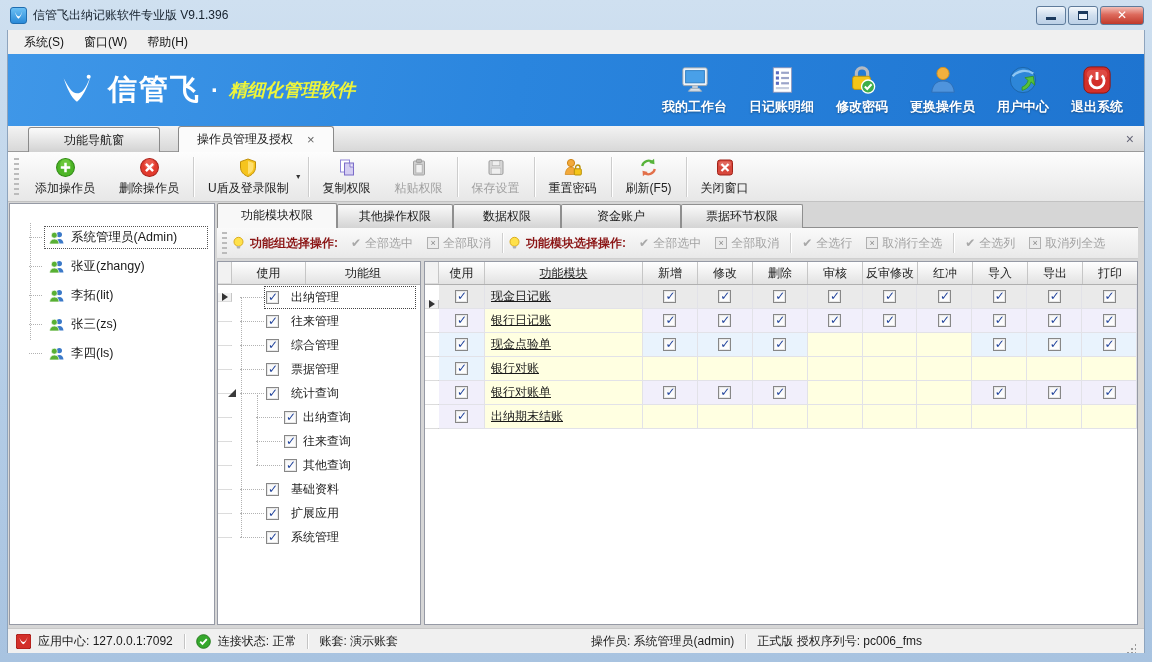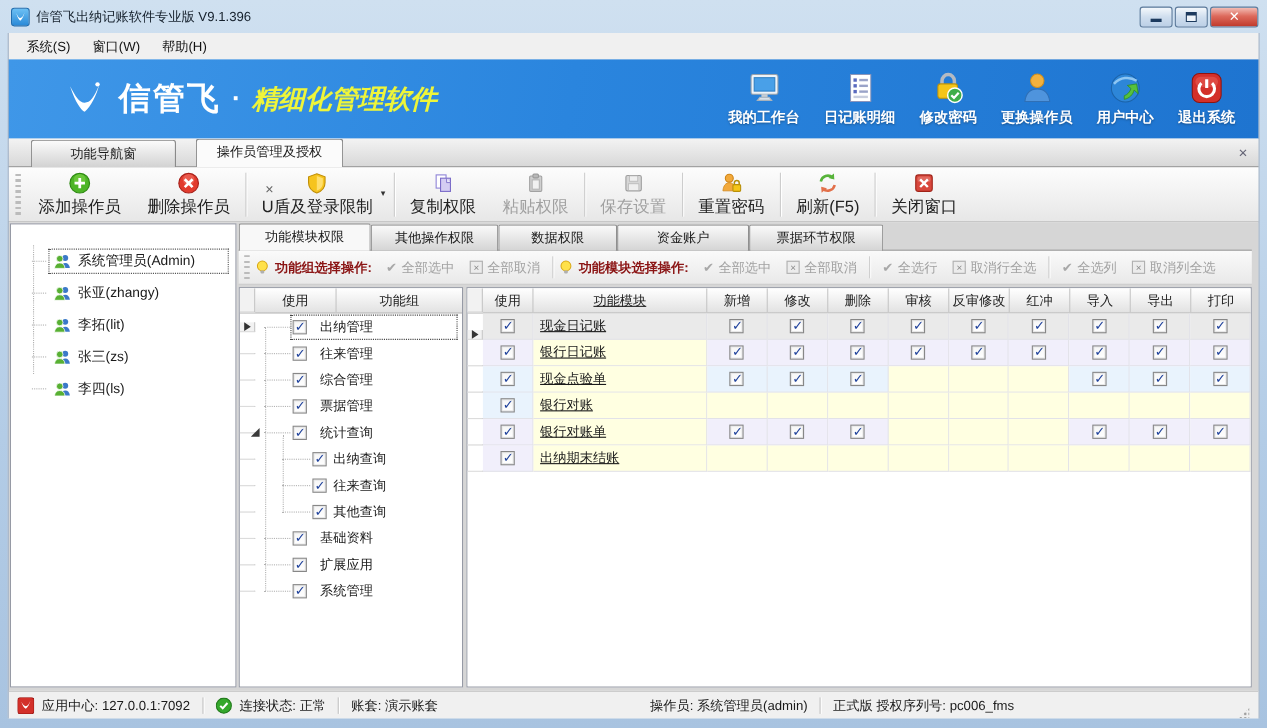--- a/index.html
+++ b/index.html
@@ -22,39 +22,39 @@
 
   
   .menubar { height:24px; background:#f0f0f0; display:flex; align-items:center; padding-left:6px; }
   .menu-item { padding:3px 10px; color:#111; }
 
   
   .banner { height:72px; background:linear-gradient(100deg,#3f97e8,#2a85de 45%,#1e74d0); display:flex; align-items:center; padding:0 10px 0 48px; }
   .brand { display:flex; align-items:center; gap:10px; }
   .brand-name { font-size:29px; font-weight:bold; color:#fff; letter-spacing:2px; }
   .brand-dot { font-size:24px; color:#fff; font-weight:bold; }
-  .brand-tagline { font-size:24px; font-weight:bold; font-style:italic; color:#eef53a; }
+  .brand-tagline { font-size:18px; font-weight:bold; font-style:italic; color:#eef53a; }
   .banner-actions { margin-left:auto; display:flex; align-items:center; }
   .baction { display:flex; flex-direction:column; align-items:center; gap:3px; padding:4px 11px; cursor:pointer; }
   .baction .lbl { color:#fff; font-weight:bold; font-size:13px; text-shadow:0 1px 2px rgba(0,0,0,.35); white-space:nowrap; }
 
   
   .tabstrip { height:26px; background:linear-gradient(#f3f3f3,#d8d8d8); display:flex; align-items:flex-end; padding-left:20px; border-bottom:1px solid #9a9a9a; position:relative; }
   .dtab { height:25px; line-height:24px; text-align:center; border:1px solid #8a8a8a; border-bottom:none; border-radius:3px 3px 0 0; background:linear-gradient(#fbfbfb,#d2d2d2); padding:0 18px; position:relative; top:1px; }
   .dtab.first { width:132px; padding:0; margin-right:18px; }
-  .dtab.active { background:#fbfbfb; z-index:3; height:26px; line-height:25px; display:flex; align-items:center; gap:14px;flex-direction:column; }
+  .dtab.active { background:#fbfbfb; z-index:3; height:26px; line-height:25px; display:flex; align-items:center; gap:14px; }
   .dtab.active .tx { margin-top:-1px; }
   .tabclose { color:#666; font-size:13px; line-height:1; }
   .strip-close { position:absolute; right:10px; top:5px; color:#667; font-size:14px; }
 
   
   .toolbar1 { height:50px; background:linear-gradient(#fdfdfd,#e7e7e7); border-bottom:1px solid #c2c2c2; display:flex; align-items:center; padding-left:4px; }
   .grip { width:5px; height:38px; margin:0 4px 0 2px; background:repeating-linear-gradient(#bbb 0 2px, transparent 2px 5px); }
   .tbtn { display:flex; flex-direction:column; align-items:center; gap:2px; padding:3px 12px; }
-  .tbtn .tlbl { font-size:15px; color:#222; white-space:nowrap; }
+  .tbtn .tlbl { font-size:12px; color:#222; white-space:nowrap; }
   .tbtn.disabled .tlbl { color:#a0a0a0; }
   .tsep { width:1px; height:40px; background:#cdcdcd; margin:0 2px; box-shadow:1px 0 0 #fff; }
   .dd-arrow { font-size:7px; color:#333; align-self:center; margin:0 4px 0 -6px; }
 
   
   .main { flex:1; background:#d6d6d6; display:flex; padding:1px 6px 3px 1px; min-height:0; }
   .leftpanel { width:206px; background:#fff; border:1px solid #969aa5; position:relative; flex:none; }
   .vline { position:absolute; border-left:1px dotted #b2b2b2; }
   .op-rows { padding-top:19px; position:relative; }
   .op-row { height:29px; display:flex; align-items:center; padding-left:8px; }

